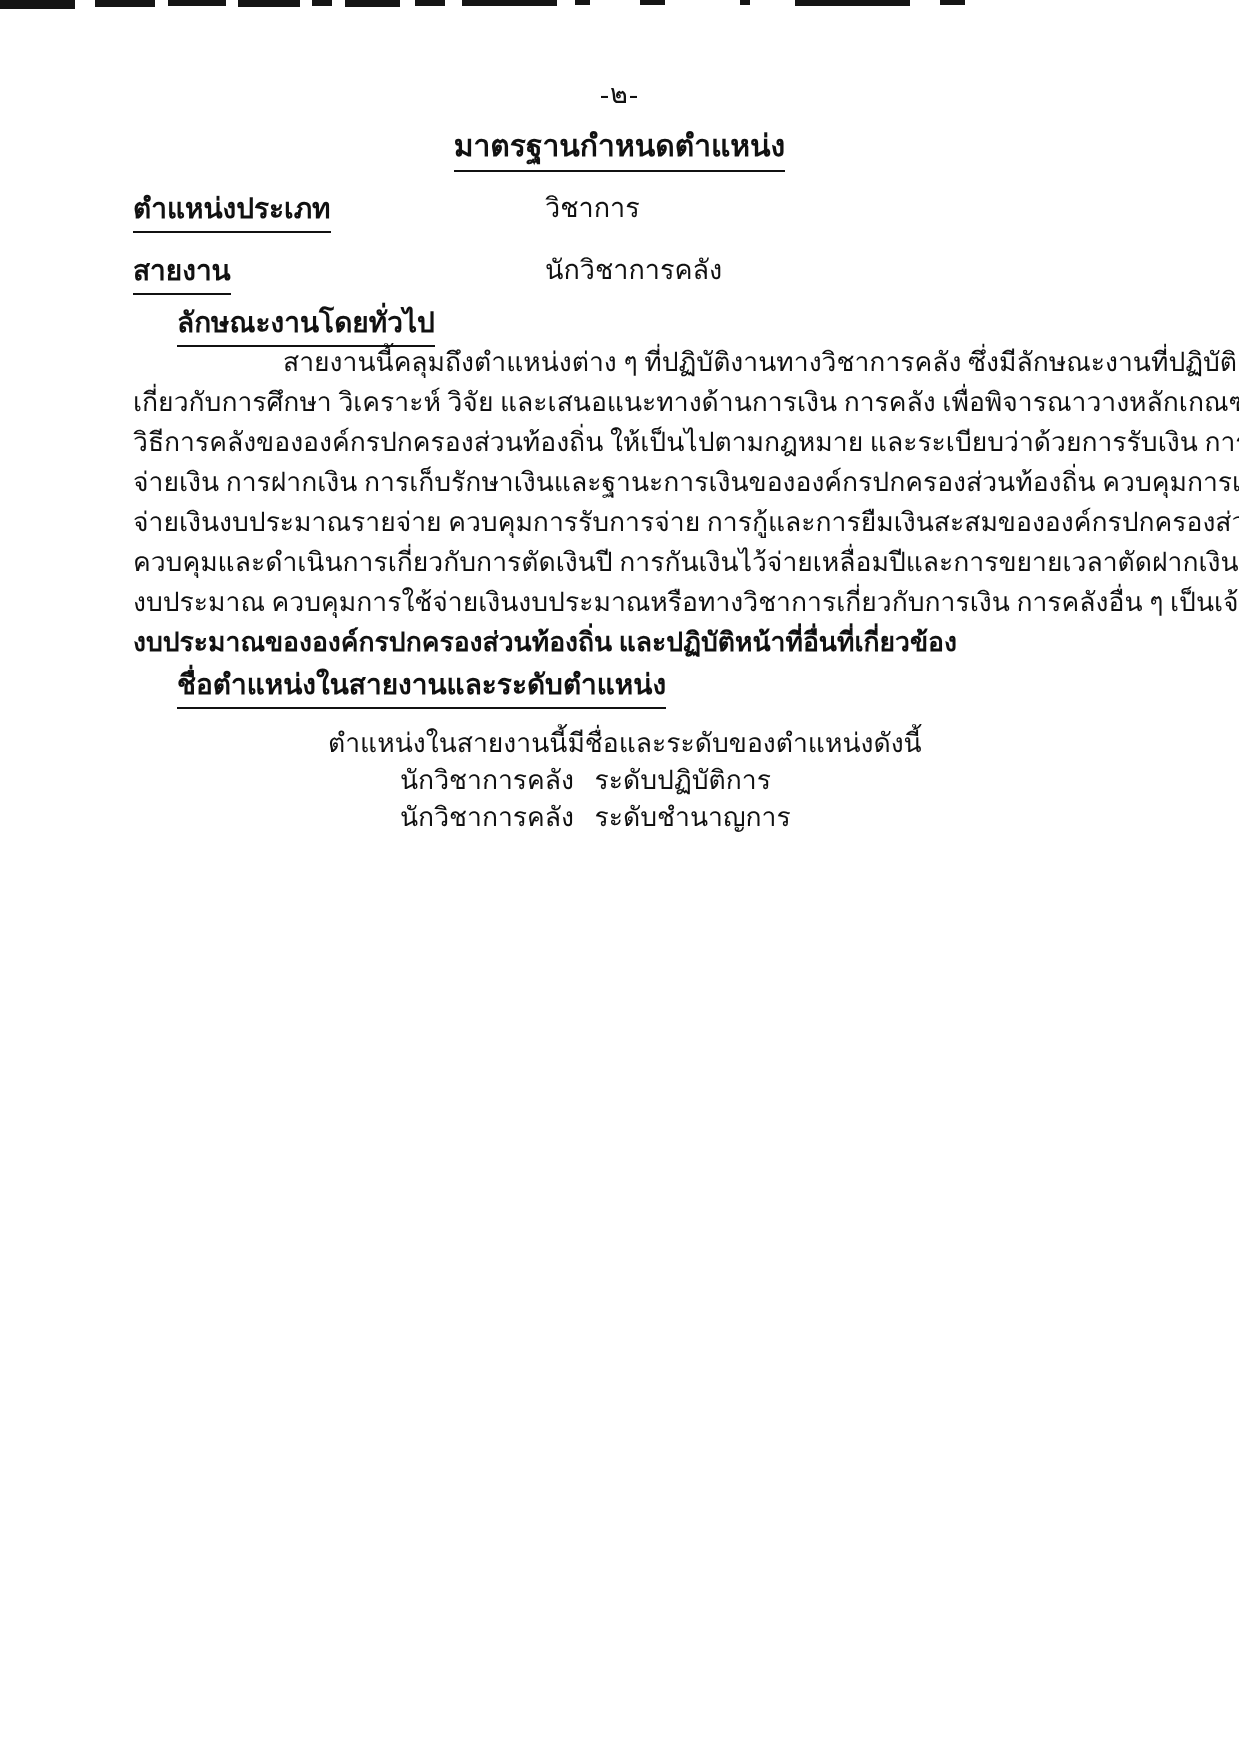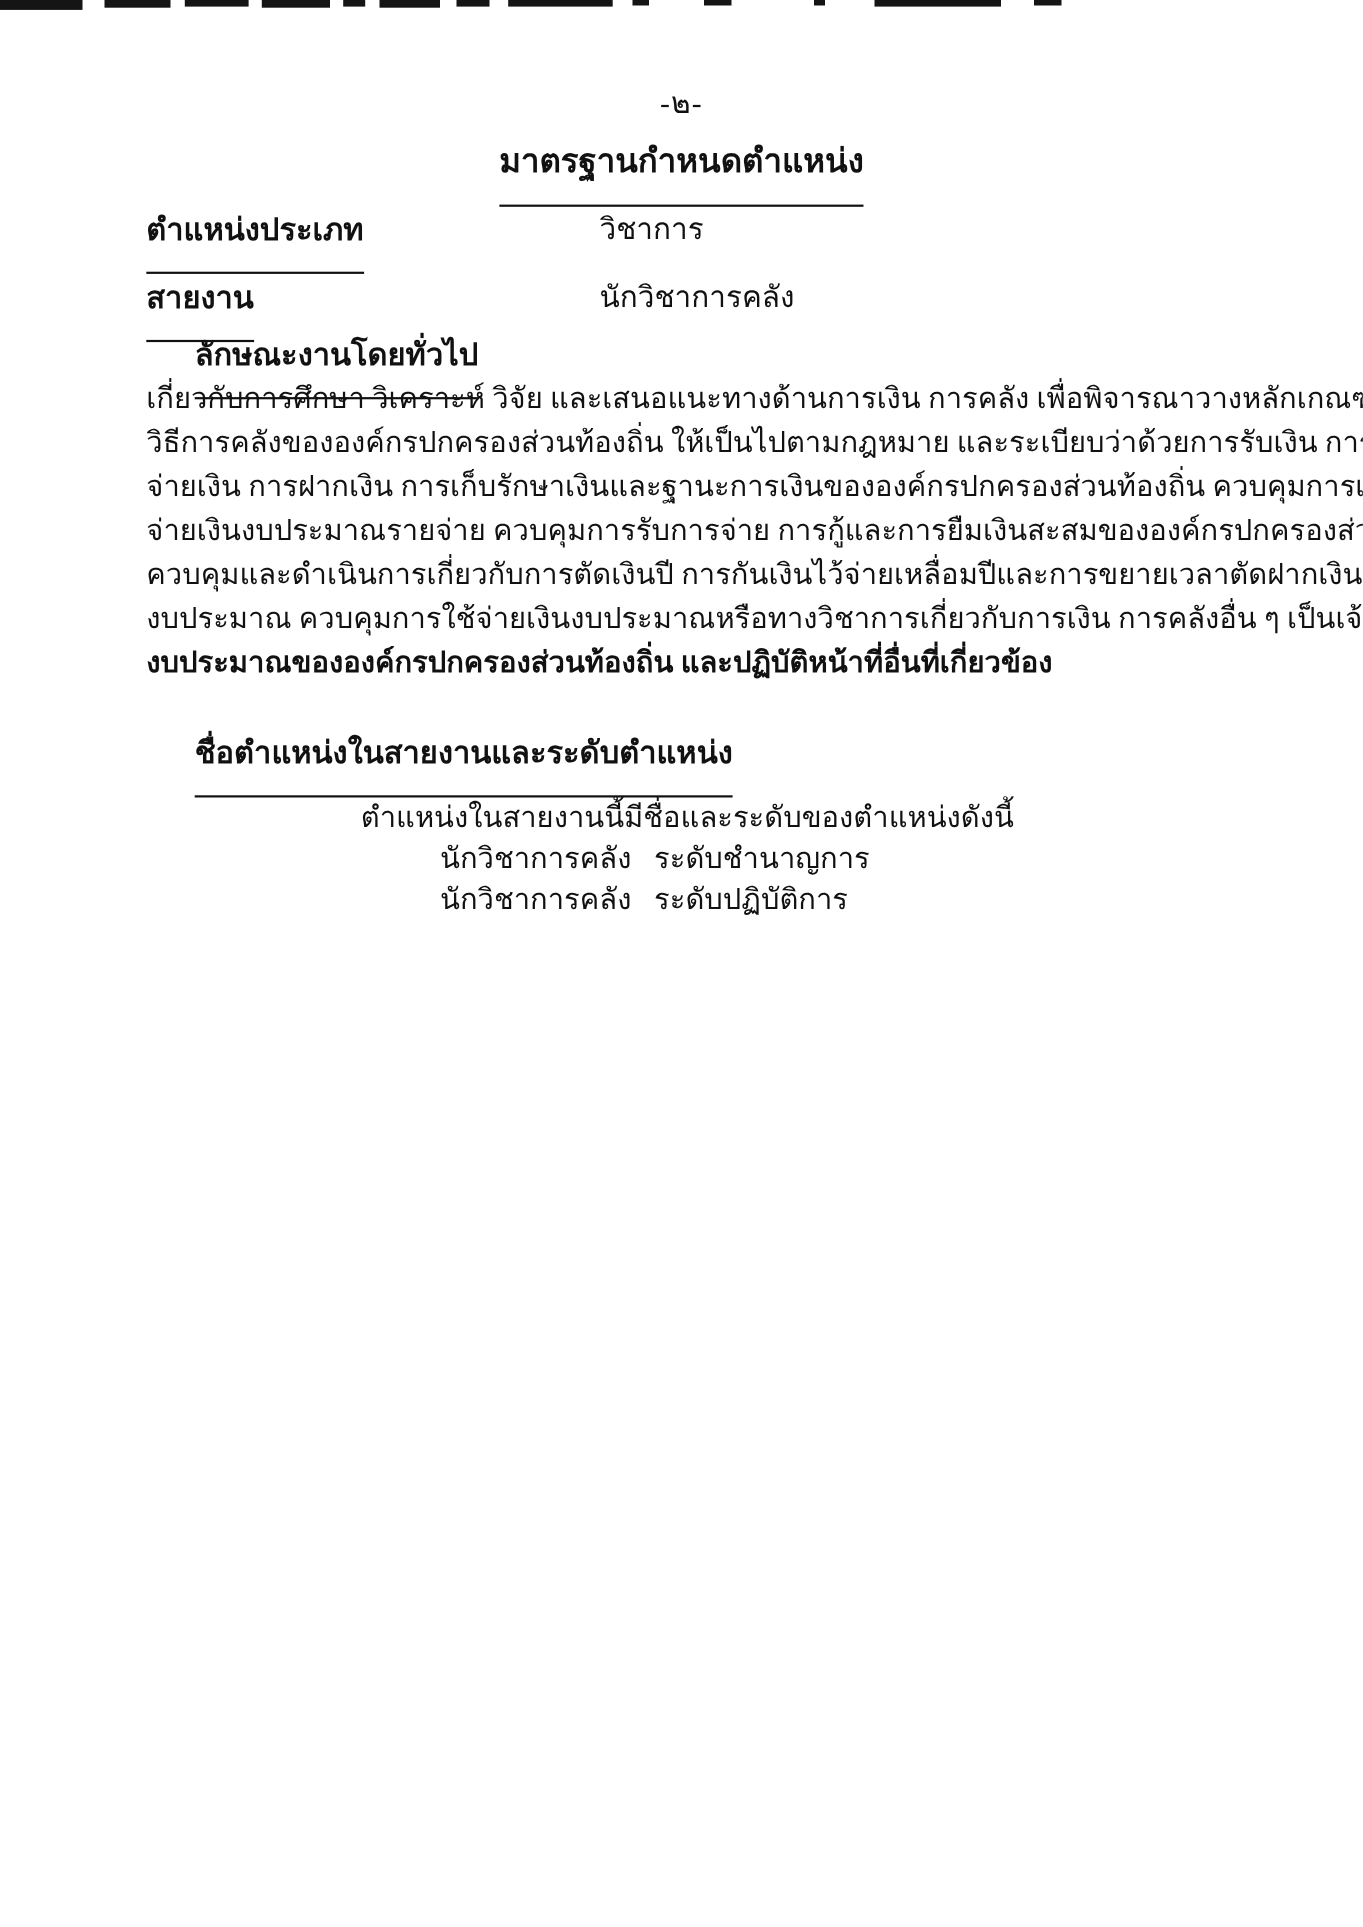--- a/index.html
+++ b/index.html
@@ -25,21 +25,21 @@
 
   .pageno {
     position: absolute; top: 72px; left: 0; width: 100%;
     text-align: center; font-size: 27px; letter-spacing: 1px;
   }
   .title-row {
     position: absolute; top: 122px; left: 0; width: 100%;
     text-align: center;
   }
   .b { font-weight: bold; }
-  .u { border-bottom: 2.5px solid #111111; padding-bottom: 17px; display: inline-block; }
+  .u { border-bottom: 2.5px solid #111111; padding-bottom: 1px; display: inline-block; }
   .title { font-size: 30px; }
 
   .field-row { position: absolute; left: 0; width: 100%; font-size: 27px; }
   .field-row .label { font-size: 28px; text-align: center; }
   .field-row .value { position: absolute; left: 412px; top: 0; }
   .row-1 { top: 186px; }
   .row-2 { top: 248px; }
 
   .sec-heading { position: absolute; left: 0; font-size: 28px; margin-left: 44px; }
   .h1 { top: 300px; }
@@ -97,40 +97,41 @@
     <div class="field-row row-2">
       <span class="label b u">สายงาน</span>
       <span class="value">นักวิชาการคลัง</span>
     </div>
 
     <div class="sec-heading h1">
       <span class="b u">ลักษณะงานโดยทั่วไป</span>
     </div>
 
     <div class="para">
+      <div class="pline first">สายงานนี้คลุมถึงตำแหน่งต่าง ๆ ที่ปฏิบัติงานทางวิชาการคลัง ซึ่งมีลักษณะงานที่ปฏิบัติ</div>
       <div class="pline">เกี่ยวกับการศึกษา วิเคราะห์ วิจัย และเสนอแนะทางด้านการเงิน การคลัง เพื่อพิจารณาวางหลักเกณฑ์ปรับปรุง</div>
       <div class="pline">วิธีการคลังขององค์กรปกครองส่วนท้องถิ่น ให้เป็นไปตามกฎหมาย และระเบียบว่าด้วยการรับเงิน การเบิก</div>
       <div class="pline">จ่ายเงิน การฝากเงิน การเก็บรักษาเงินและฐานะการเงินขององค์กรปกครองส่วนท้องถิ่น ควบคุมการเบิก</div>
       <div class="pline">จ่ายเงินงบประมาณรายจ่าย ควบคุมการรับการจ่าย การกู้และการยืมเงินสะสมขององค์กรปกครองส่วนท้องถิ่น</div>
       <div class="pline">ควบคุมและดำเนินการเกี่ยวกับการตัดเงินปี การกันเงินไว้จ่ายเหลื่อมปีและการขยายเวลาตัดฝากเงิน</div>
       <div class="pline">งบประมาณ ควบคุมการใช้จ่ายเงินงบประมาณหรือทางวิชาการเกี่ยวกับการเงิน การคลังอื่น ๆ เป็นเจ้าหน้าที่</div>
       <div class="pline last">งบประมาณขององค์กรปกครองส่วนท้องถิ่น และปฏิบัติหน้าที่อื่นที่เกี่ยวข้อง</div>
     </div>
 
     <div class="sec-heading h2">
       <span class="b u">ชื่อตำแหน่งในสายงานและระดับตำแหน่ง</span>
     </div>
 
     <div class="intro-line">ตำแหน่งในสายงานนี้มีชื่อและระดับของตำแหน่งดังนี้</div>
 
     <div class="positions">
       <div class="pos-row">
         <span class="pos-name">นักวิชาการคลัง</span>
-        <span class="pos-level">ระดับชำนาญการ</span>
+        <span class="pos-level">ระดับปฏิบัติการ</span>
       </div>
       <div class="pos-row">
         <span class="pos-name">นักวิชาการคลัง</span>
-        <span class="pos-level">ระดับปฏิบัติการ</span>
+        <span class="pos-level">ระดับชำนาญการ</span>
       </div>
     </div>
 
   </div>
 </div>
 
 </body></html>

